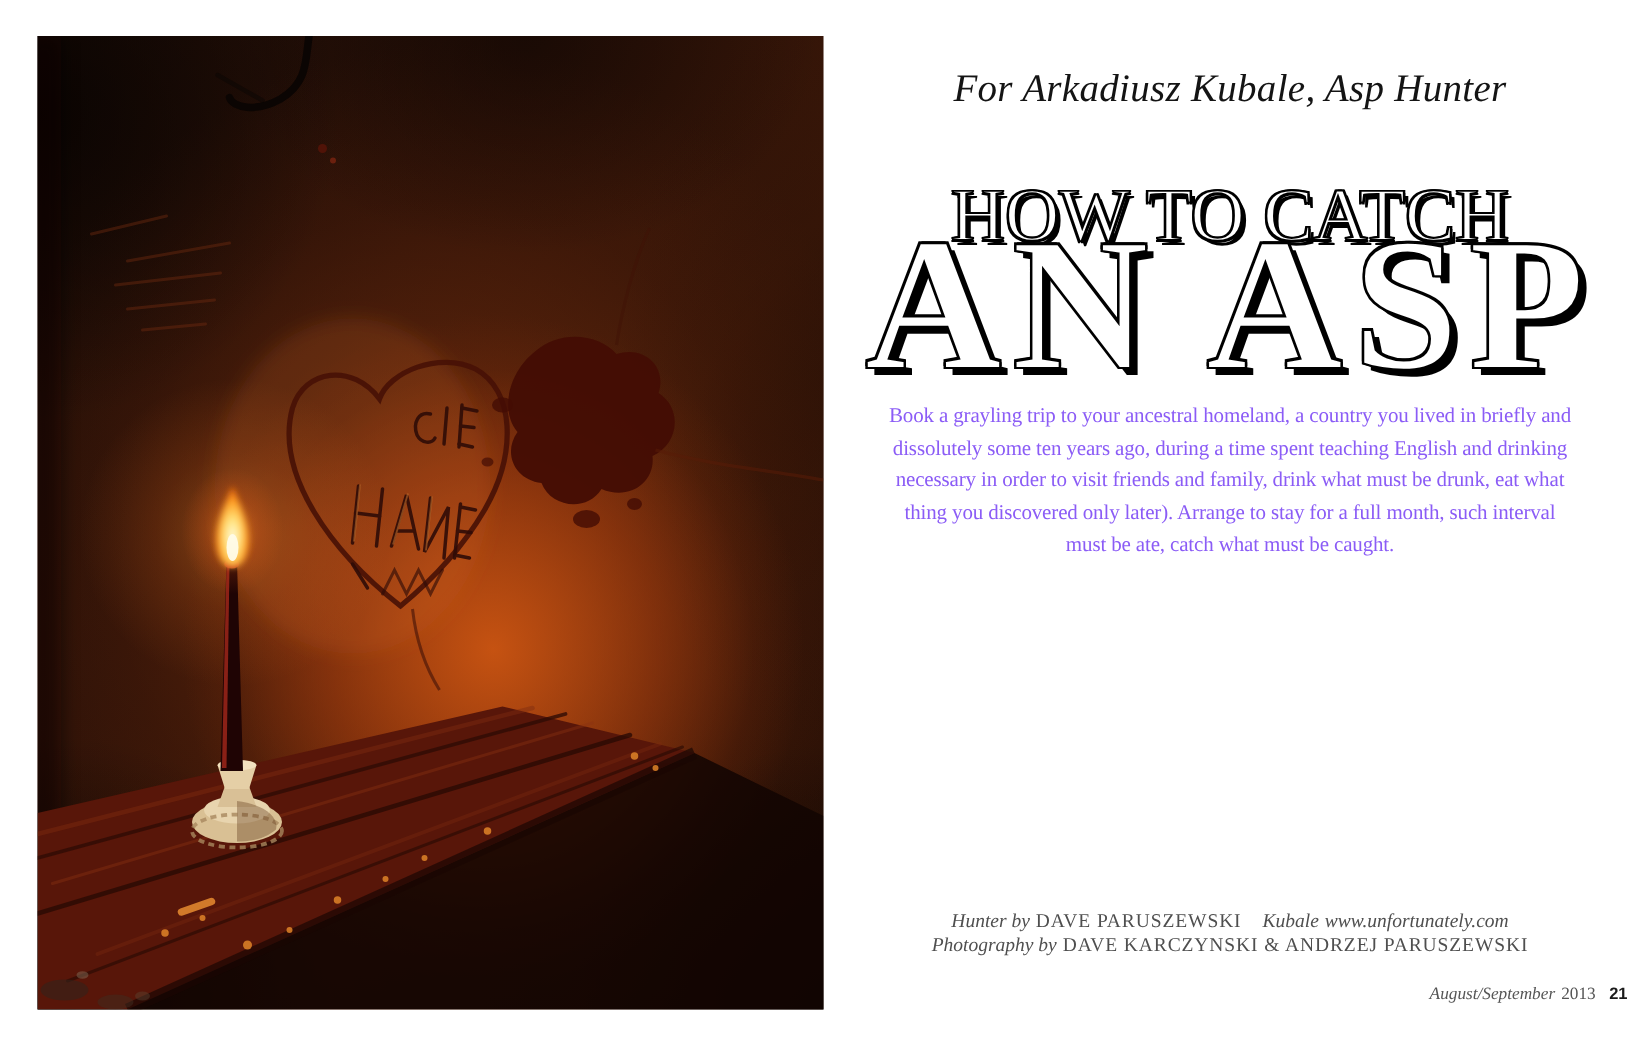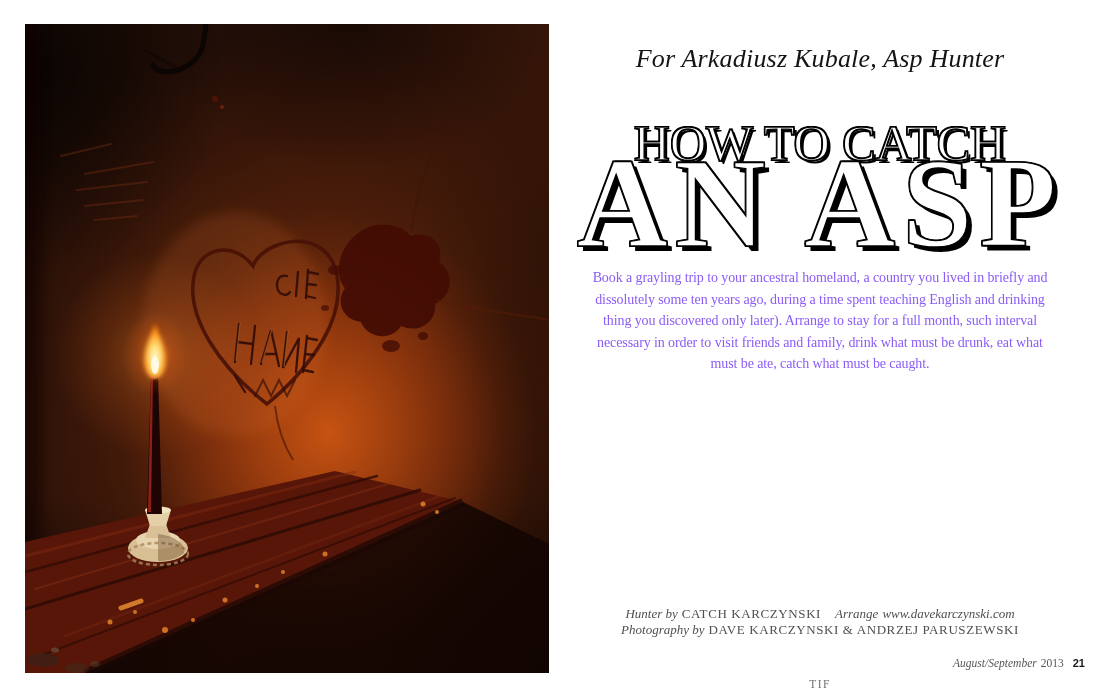--- a/index.html
+++ b/index.html
@@ -204,33 +204,32 @@
       <span class="t-face">HOW TO CATCH</span>
     </div>
     <div class="display-title title-line2">
       <span class="t-shadow">AN ASP</span>
       <span class="t-face">AN ASP</span>
     </div>
 
     <div class="body-text">
       <div class="bline">Book a grayling trip to your ancestral homeland, a country you lived in briefly and</div>
       <div class="bline">dissolutely some ten years ago, during a time spent teaching English and drinking</div>
+      <div class="bline">necessary in order to visit friends and family, drink what must be drunk, eat what</div>
       <div class="bline">thing you discovered only later).  Arrange to stay for a full month, such interval</div>
-      <div class="bline">necessary in order to visit friends and family, drink what must be drunk, eat what</div>
       <div class="bline">must be ate, catch what must be caught.</div>
     </div>
 
     <div class="credits">
       <div>
-        <span class="it lbl">Hunter by</span><span class="nm">CATCH KARCZYNSKI</span><span class="it lbl ws-label">Arrange</span><span class="it">www.davekarczynski.com</span>
+        <span class="it lbl">Hunter by</span><span class="nm">DAVE PARUSZEWSKI</span><span class="it lbl ws-label">Kubale</span><span class="it">www.unfortunately.com</span>
       </div>
       <div>
         <span class="it lbl">Photography by</span><span class="nm">DAVE KARCZYNSKI &amp; ANDRZEJ PARUSZEWSKI</span>
       </div>
     </div>
   </div>
 
-  <div class="footer-mag">TIF</div>
   <div class="footer-right">
     <span class="it">August/September</span><span class="yr">2013</span><span class="pn">21</span>
   </div>
 
 </div>
 
 </body></html>

